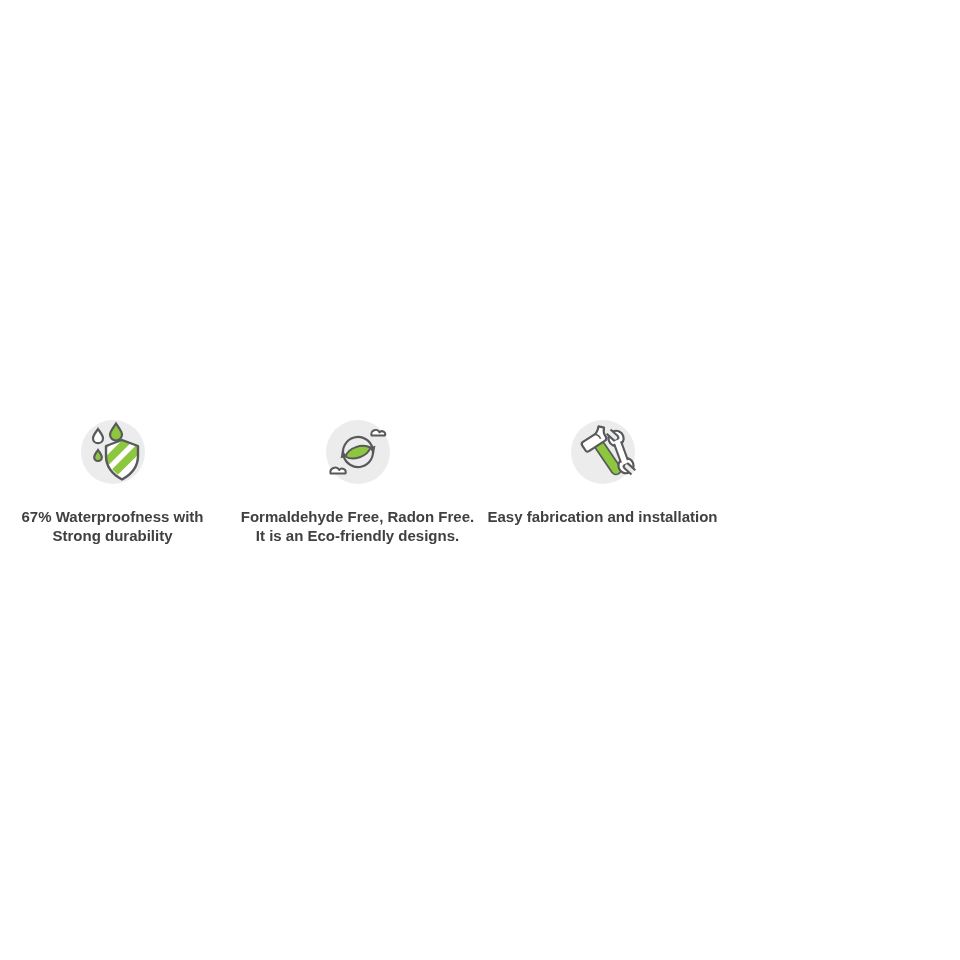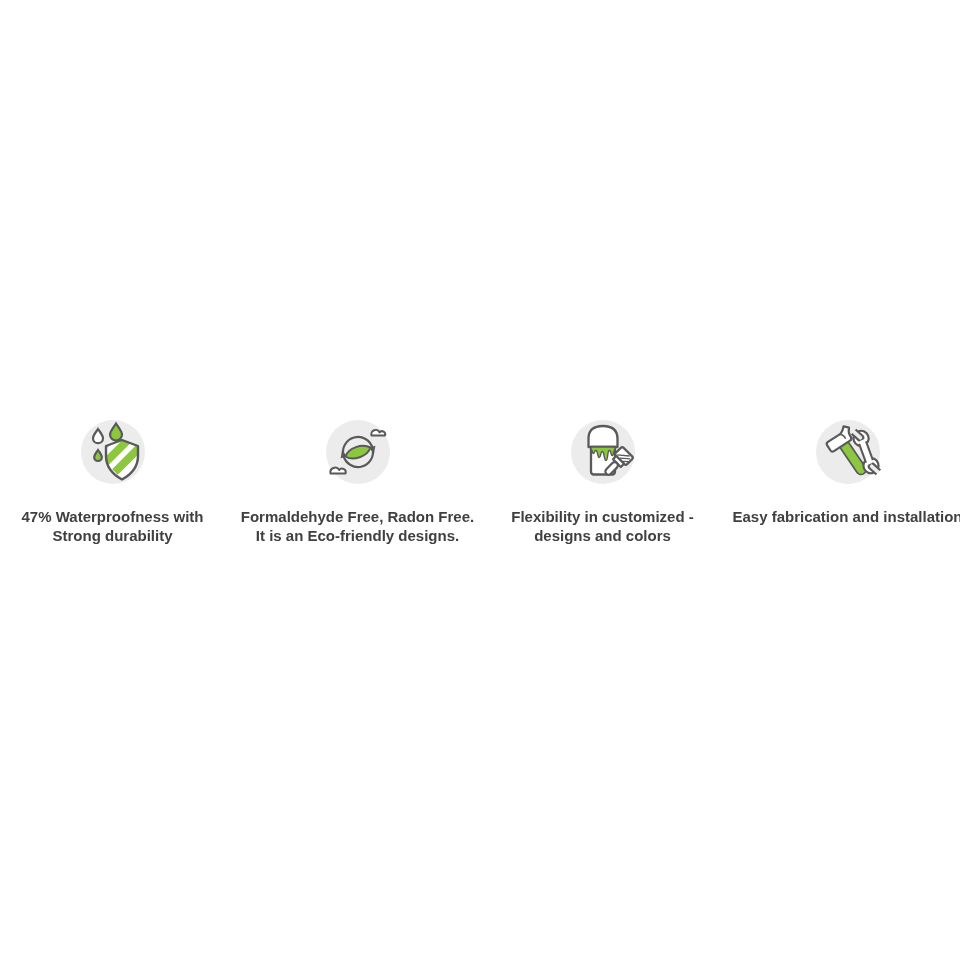--- a/index.html
+++ b/index.html
@@ -72,21 +72,21 @@
           <path d="M41 20 L57 26 V36 C57 47 51 54 41 59.5 C31 54 25 47 25 36 V26 Z" fill="#ffffff"></path>
           <g clip-path="url(#shieldClip)" stroke="#8dc63f" stroke-width="8">
             <line x1="16" y1="32" x2="44" y2="4"></line>
             <line x1="25" y1="42" x2="57" y2="10"></line>
             <line x1="34" y1="52" x2="64" y2="22"></line>
           </g>
           <path d="M41 20 L57 26 V36 C57 47 51 54 41 59.5 C31 54 25 47 25 36 V26 Z" fill="none" stroke="#58595b" stroke-width="2.4" stroke-linejoin="round"></path>
         </svg>
       </span>
     </div>
-    <p class="feature-label">47% Waterproofness with
+    <p class="feature-label">67% Waterproofness with
 Strong durability</p>
   </div>
 
   <div class="feature">
     <div class="icon-circle">
       <span>
         <svg width="64" height="64" viewBox="0 0 64 64">
 
           <g transform="rotate(-15 32 32)">
             <path d="M17 32 A15 15 0 0 1 47 32" fill="none" stroke="#58595b" stroke-width="2.2"></path>
@@ -100,49 +100,20 @@
           <path d="M45.5 15.5 A4.3 4.3 0 0 1 53.5 12.4 A3.2 3.2 0 0 1 59 15.5 Z" fill="#ffffff" stroke="#58595b" stroke-width="2" stroke-linejoin="round"></path>
 
           <path d="M4.5 53.5 A4.8 4.8 0 0 1 13.3 50 A3.6 3.6 0 0 1 19.5 53.5 Z" fill="#ffffff" stroke="#58595b" stroke-width="2" stroke-linejoin="round"></path>
         </svg>
       </span>
     </div>
     <p class="feature-label">Formaldehyde Free, Radon Free.
 It is an Eco-friendly designs.</p>
   </div>
 
-  <div class="feature">
-    <div class="icon-circle">
-      <span>
-        <svg width="64" height="64" viewBox="0 0 64 64">
-
-          <path d="M17.5 27 V19 Q17.5 6 32 6 Q46.5 6 46.5 19 V27 Z" fill="#ffffff" stroke="#58595b" stroke-width="2.3" stroke-linejoin="round"></path>
-
-          <path d="M20 27 H44 V51.5 Q44 54.5 41 54.5 H23 Q20 54.5 20 51.5 Z" fill="#ffffff" stroke="#58595b" stroke-width="2.3" stroke-linejoin="round"></path>
-
-          <path d="M20 27 H44 V29.5 C42.5 29.5 43 35.5 41.3 35.5 C39.6 35.5 40.2 30 38.2 30.5
-                   C36.2 31 37.2 40.5 35 40.5 C32.8 40.5 33.4 31 31.2 31.5 C29.2 32 30 37.5 28.2 37.5
-                   C26.4 37.5 26.9 30.5 24.9 30.5 C23.2 30.5 23.8 33.5 22.4 33.5 C21.2 33.5 21.6 29.5 20 29.5 Z" fill="#8dc63f" stroke="#58595b" stroke-width="1.4" stroke-linejoin="round"></path>
-
-          <g transform="translate(44.5,44.5) rotate(45)" fill="#ffffff" stroke="#58595b" stroke-width="2.2" stroke-linejoin="round">
-            <rect x="-8" y="-17.5" width="16" height="11" rx="2"></rect>
-            <g stroke-width="1.3">
-              <line x1="-5.5" y1="-8" x2="4" y2="-16"></line>
-              <line x1="-1.5" y1="-7.5" x2="6.5" y2="-14.5"></line>
-              <line x1="2.5" y1="-7" x2="7.5" y2="-11.5"></line>
-            </g>
-            <rect x="-5.5" y="-6.5" width="11" height="4.5"></rect>
-            <rect x="-3.2" y="-2" width="6.4" height="15" rx="3.2"></rect>
-          </g>
-        </svg>
-      </span>
-    </div>
-    <p class="feature-label">Flexibility in customized -
-designs and colors</p>
-  </div>
 
   <div class="feature">
     <div class="icon-circle">
       <span>
         <svg width="64" height="64" viewBox="0 0 64 64">
 
           <line x1="29" y1="26" x2="45" y2="49.5" stroke="#58595b" stroke-width="11.6" stroke-linecap="round"></line>
           <line x1="29" y1="26" x2="45" y2="49.5" stroke="#8dc63f" stroke-width="8.2" stroke-linecap="round"></line>
 
           <g transform="translate(25,20) rotate(-33)">

